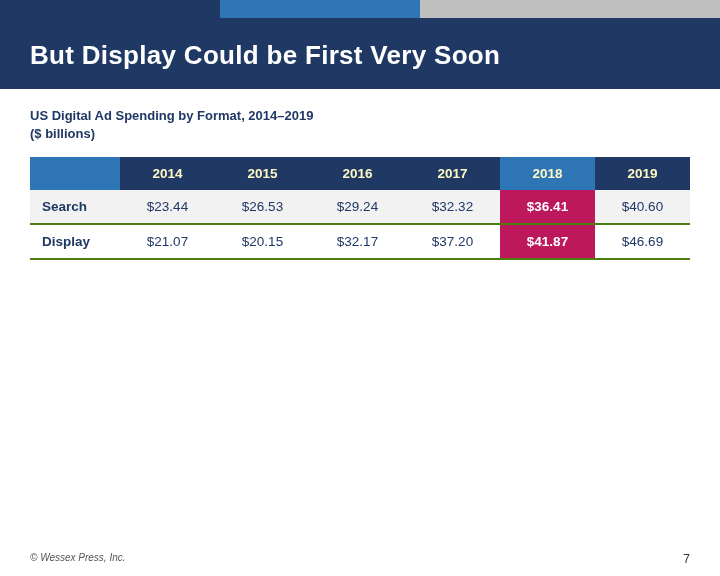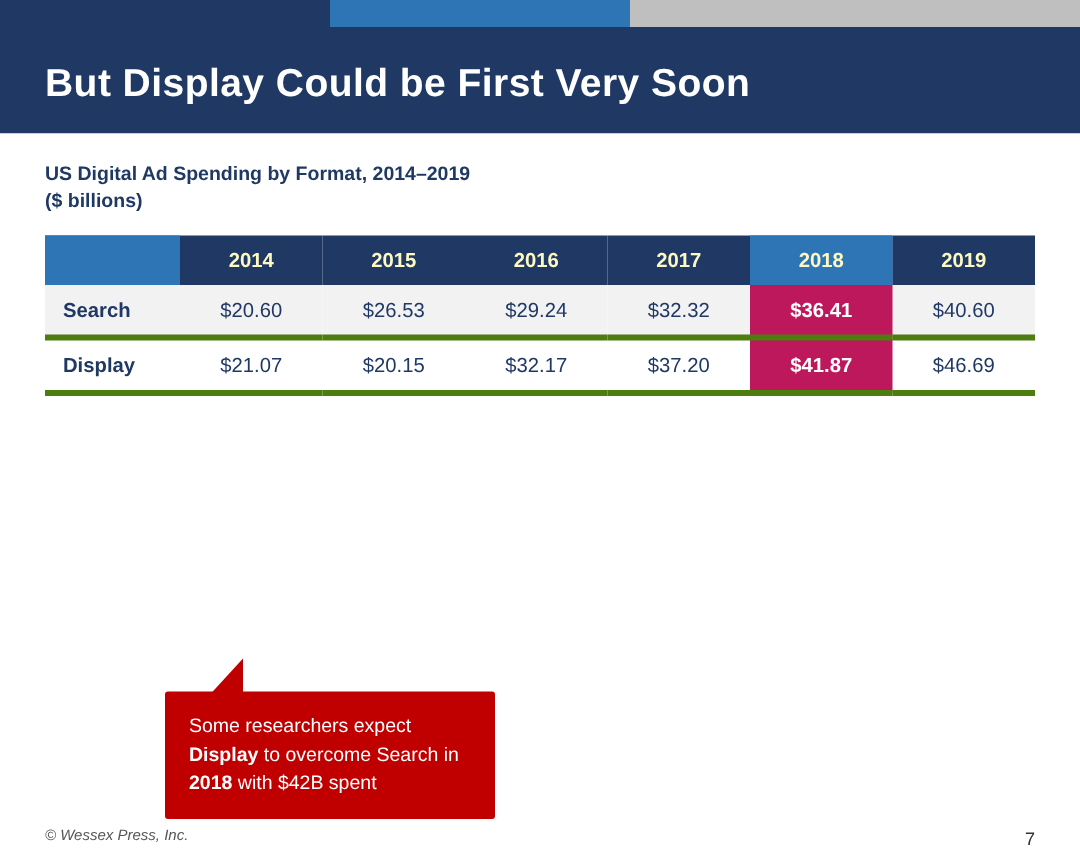--- a/index.html
+++ b/index.html
@@ -74,21 +74,21 @@
       text-align: left;
       width: 90px;
     }
 
     
     .data-table thead th.highlight-col {
       background: #2e75b6;
     }
 
     .data-table tbody tr {
-      border-bottom: 4px solid #4d7c0f;
+      border-bottom: 2px solid #4d7c0f;
     }
 
     .data-table tbody tr:nth-child(odd) {
       background: #f2f2f2;
     }
     .data-table tbody tr:nth-child(even) {
       background: #ffffff;
     }
 
     .data-table tbody td {
@@ -207,42 +207,39 @@
         <th>2015</th>
         <th>2016</th>
         <th>2017</th>
         <th class="highlight-col">2018</th>
         <th>2019</th>
       </tr>
     </thead>
     <tbody>
       <tr>
         <td>Search</td>
-        <td>$20.60</td>
+        <td>$23.44</td>
         <td>$26.53</td>
         <td>$29.24</td>
         <td>$32.32</td>
         <td class="highlight-cell">$36.41</td>
         <td>$40.60</td>
       </tr>
       <tr>
         <td>Display</td>
         <td>$21.07</td>
         <td>$20.15</td>
         <td>$32.17</td>
         <td>$37.20</td>
         <td class="highlight-cell">$41.87</td>
         <td>$46.69</td>
       </tr>
     </tbody>
   </table>
 </div>
 
 <div class="bottom-section">
-  <div class="callout-box">
-    <span>Some researchers expect </span><span class="bold-text">Display</span><span> to overcome Search in </span><span class="bold-text">2018</span><span> with $42B spent</span>
-  </div>
 </div>
 
 <div class="footer">
   <span class="footer-left">© Wessex Press, Inc.</span>
   <span class="footer-right">7</span>
 </div>
 
 </body></html>

